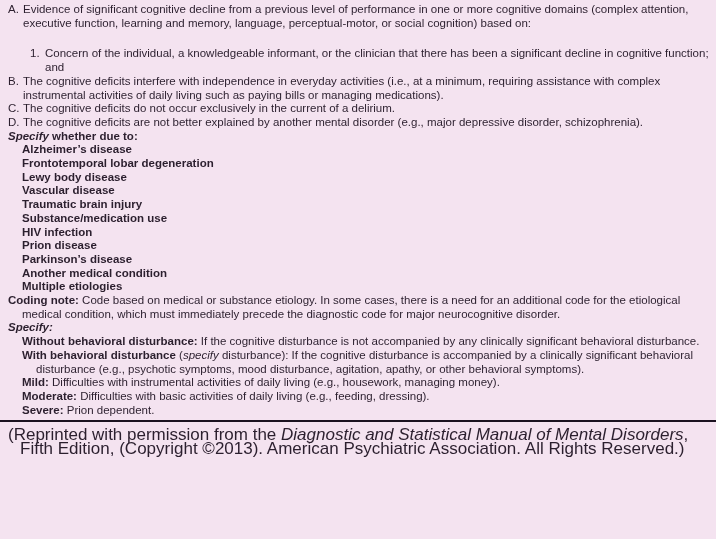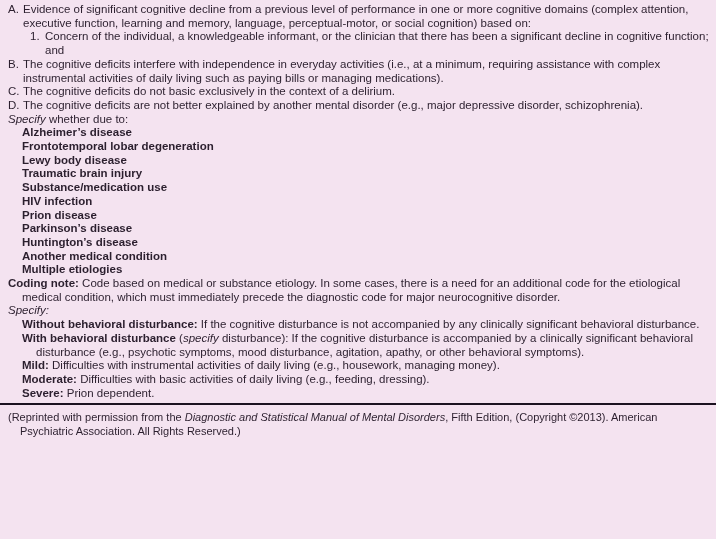--- a/index.html
+++ b/index.html
@@ -9,61 +9,61 @@
     background: #f4e3f0;
     color: #2b1f2e;
     font-family: "Liberation Sans", sans-serif;
     font-size: 11.5px;
     line-height: 13.7px;
     overflow: hidden;
   }
   .doc { padding: 3px 6px 0 8px; }
   .line { margin: 0; }
   .crit  { padding-left: 15px; text-indent: -15px; }
-  .sub   { padding-left: 37px; text-indent: -15px; }
+  .sub   { padding-left: 37px; text-indent: -15px; margin-top: 17px; }
   .etio  { padding-left: 14px; }
-  .plain { padding-left: 0; }
+  .plain { padding-left: 0; font-weight: bold; }
   .note  { padding-left: 14px; text-indent: -14px; }
   .spec  { padding-left: 28px; text-indent: -14px; }
   .marker { display: inline-block; width: 15px; text-indent: 0; }
   .b { font-weight: 700; }
   .i { font-style: italic; }
   .rule {
     height: 2px;
     background: #1b1220;
     margin-top: 3px;
     width: 716px;
   }
   .footer {
     padding: 6px 10px 0 8px;
-    font-size: 11px;
+    font-size: 17px;
     line-height: 13.5px;
   }
   .footer-text { padding-left: 12px; text-indent: -12px; }
 </style>
 </head>
 <body>
 
 <div class="doc">
   <div id="lines">
       <div class="line crit"><span class="marker">A.</span><span>Evidence of significant cognitive decline from a previous level of performance in one or more cognitive domains (complex attention, executive function, learning and memory, language, perceptual-motor, or social cognition) based on:</span></div>
       <div class="line sub"><span class="marker">1.</span><span>Concern of the individual, a knowledgeable informant, or the clinician that there has been a significant decline in cognitive function; and</span></div>
       <div class="line crit"><span class="marker">B.</span><span>The cognitive deficits interfere with independence in everyday activities (i.e., at a minimum, requiring assistance with complex instrumental activities of daily living such as paying bills or managing medications).</span></div>
-      <div class="line crit"><span class="marker">C.</span><span>The cognitive deficits do not basic exclusively in the context of a delirium.</span></div>
+      <div class="line crit"><span class="marker">C.</span><span>The cognitive deficits do not occur exclusively in the current of a delirium.</span></div>
       <div class="line crit"><span class="marker">D.</span><span>The cognitive deficits are not better explained by another mental disorder (e.g., major depressive disorder, schizophrenia).</span></div>
       <div class="line plain"><span class="i">Specify</span><span> whether due to:</span></div>
       <div class="line etio"><span class="b">Alzheimer’s disease</span></div>
       <div class="line etio"><span class="b">Frontotemporal lobar degeneration</span></div>
       <div class="line etio"><span class="b">Lewy body disease</span></div>
+      <div class="line etio"><span class="b">Vascular disease</span></div>
       <div class="line etio"><span class="b">Traumatic brain injury</span></div>
       <div class="line etio"><span class="b">Substance/medication use</span></div>
       <div class="line etio"><span class="b">HIV infection</span></div>
       <div class="line etio"><span class="b">Prion disease</span></div>
       <div class="line etio"><span class="b">Parkinson’s disease</span></div>
-      <div class="line etio"><span class="b">Huntington’s disease</span></div>
       <div class="line etio"><span class="b">Another medical condition</span></div>
       <div class="line etio"><span class="b">Multiple etiologies</span></div>
       <div class="line note"><span class="b">Coding note:</span><span> Code based on medical or substance etiology. In some cases, there is a need for an additional code for the etiological medical condition, which must immediately precede the diagnostic code for major neurocognitive disorder.</span></div>
       <div class="line plain"><span class="i">Specify:</span></div>
       <div class="line spec"><span class="b">Without behavioral disturbance:</span><span> If the cognitive disturbance is not accompanied by any clinically significant behavioral disturbance.</span></div>
       <div class="line spec"><span class="b">With behavioral disturbance</span><span> (</span><span class="i">specify</span><span> disturbance): If the cognitive disturbance is accompanied by a clinically significant behavioral disturbance (e.g., psychotic symptoms, mood disturbance, agitation, apathy, or other behavioral symptoms).</span></div>
       <div class="line spec"><span class="b">Mild:</span><span> Difficulties with instrumental activities of daily living (e.g., housework, managing money).</span></div>
       <div class="line spec"><span class="b">Moderate:</span><span> Difficulties with basic activities of daily living (e.g., feeding, dressing).</span></div>
       <div class="line spec"><span class="b">Severe:</span><span> Prion dependent.</span></div>
     </div>

